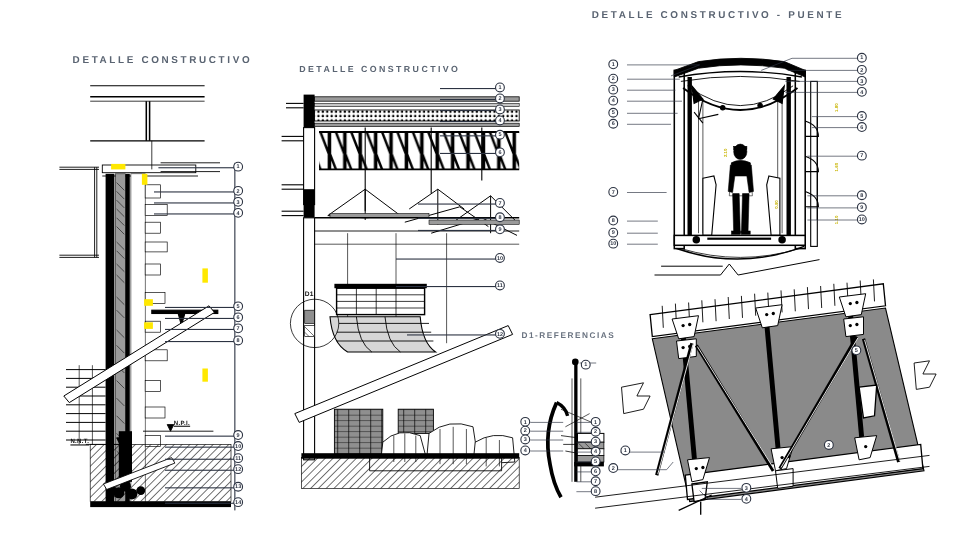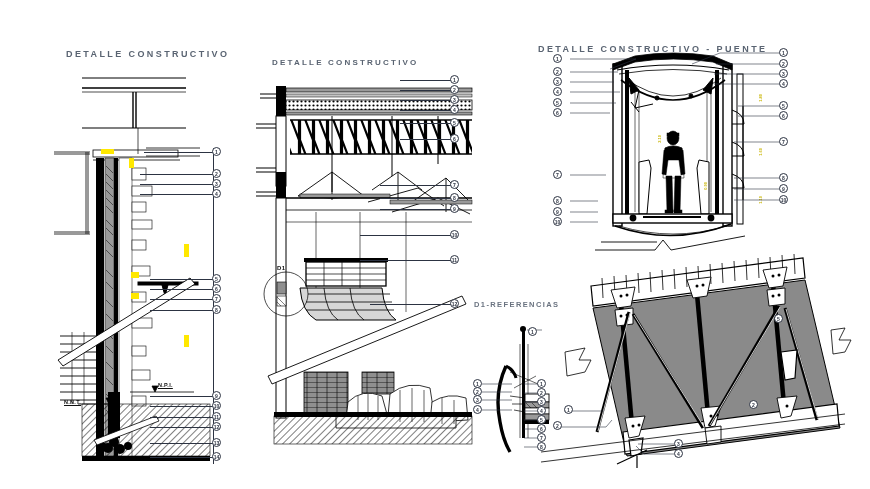--- a/index.html
+++ b/index.html
@@ -25,21 +25,21 @@
   .lnv{position:absolute;background:#2c3342;width:.6px;}
   svg{position:absolute;top:0;left:0;overflow:visible;}
 </style>
 </head>
 <body>
 
 <div class="sheet">
 
   <div class="ttl" style="left:66px;top:49px;">DETALLE  CONSTRUCTIVO</div>
   <div class="ttl" style="left:272px;top:58px;font-size:8px;letter-spacing:2.2px;">DETALLE  CONSTRUCTIVO</div>
-  <div class="ttl" style="left:538px;top:8px;margin-top:36px;">DETALLE  CONSTRUCTIVO - PUENTE</div>
+  <div class="ttl" style="left:538px;top:8px;">DETALLE  CONSTRUCTIVO - PUENTE</div>
   <div class="ttl-sm" style="left:474px;top:300px;">D1-REFERENCIAS</div>
 
   <svg width="250" height="420" style="left:50px;top:70px;">
     <g stroke="#000" fill="none" stroke-width="0.8">
 
       <line x1="32" y1="8" x2="136" y2="8" stroke-width="1"></line>
       <line x1="32" y1="18" x2="136" y2="18" stroke-width="1.4"></line>
       <line x1="32" y1="22" x2="136" y2="22" stroke-width="0.7"></line>
       <line x1="32" y1="58" x2="136" y2="58" stroke-width="1.2"></line>
 

